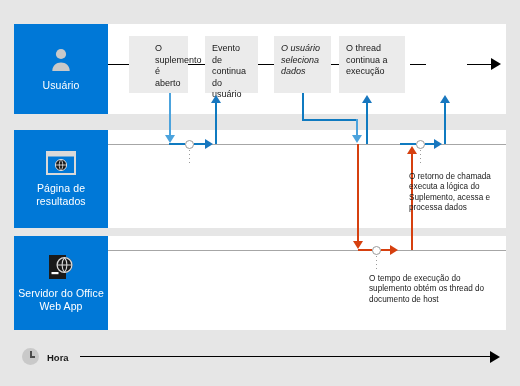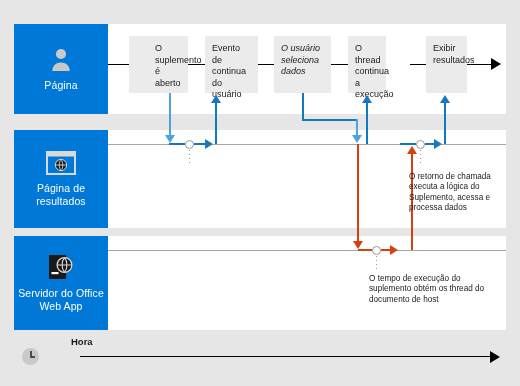--- a/index.html
+++ b/index.html
@@ -111,21 +111,21 @@
   <div class="lane-bg" style="left:14px;top:130px;width:492px;height:98px;"></div>
   <div class="lane-bg" style="left:14px;top:236px;width:492px;height:94px;"></div>
 
   <div class="role" style="left:14px;top:24px;width:94px;height:90px;">
     <span class="role-icon">
       <svg width="26" height="26" viewBox="0 0 26 26" aria-hidden="true">
         <circle cx="13" cy="8" r="5.1" fill="#c9c9c9"></circle>
         <path d="M4.3 25c0-5.0 3.9-8.4 8.7-8.4s8.7 3.4 8.7 8.4z" fill="#c9c9c9"></path>
       </svg>
     </span>
-    <span class="role-label">Página</span>
+    <span class="role-label">Usuário</span>
   </div>
 
   <div class="role" style="left:14px;top:130px;width:94px;height:98px;">
     <span class="role-icon">
       <svg width="30" height="24" viewBox="0 0 30 24" aria-hidden="true">
         <rect x="1" y="1" width="28" height="22" fill="none" stroke="#d9d9d9" stroke-width="2"></rect>
         <rect x="1" y="1" width="28" height="4.5" fill="#d9d9d9"></rect>
         <circle cx="15" cy="14" r="5.6" fill="#1a1a1a"></circle>
         <circle cx="15" cy="14" r="5.6" fill="none" stroke="#d9d9d9" stroke-width="1"></circle>
         <path d="M9.4 14h11.2M15 8.4c2.3 2.6 2.3 8.6 0 11.2M15 8.4c-2.3 2.6-2.3 8.6 0 11.2" stroke="#d9d9d9" stroke-width="0.9" fill="none"></path>
@@ -157,25 +157,22 @@
 
   <div class="pbox" style="left:129px;top:36px;width:59px;height:57px;padding-left:26px;">
     <span>O suplemento é aberto</span>
   </div>
   <div class="pbox" style="left:205px;top:36px;width:53px;height:57px;">
     <span>Evento de continua do usuário</span>
   </div>
   <div class="pbox" style="left:274px;top:36px;width:57px;height:57px;font-style:italic;">
     <span>O usuário seleciona dados</span>
   </div>
-  <div class="pbox" style="left:348px;top:36px;width:38px;height:57px;">
+  <div class="pbox" style="left:339px;top:36px;width:66px;height:57px;">
     <span>O thread continua a execução</span>
-  </div>
-  <div class="pbox" style="left:426px;top:36px;width:41px;height:57px;">
-    <span>Exibir resultados</span>
   </div>
 
   <div class="lane-line" style="left:108px;top:144px;width:398px;"></div>
   <div class="lane-line" style="left:108px;top:250px;width:398px;"></div>
 
   <div class="vline bluelt" style="left:169px;top:93px;height:43px;"></div>
   <div class="arrow arr-down-bluelt" style="left:165px;top:135px;"></div>
 
   <div class="hseg blue" style="left:169px;top:143px;width:16px;"></div>
   <div class="knot" style="left:185px;top:140px;"></div>
@@ -221,17 +218,17 @@
 
   <div class="dots" style="left:420px;top:150px;height:14px;"></div>
   <div class="note" style="left:409px;top:172px;width:103px;">
     <span>O retorno de chamada executa a lógica do Suplemento, acessa e processa dados</span>
   </div>
 
   <div class="clock" style="left:22px;top:348px;">
     <i style="left:8px;top:3px;width:1.5px;height:6px;"></i>
     <i style="left:8px;top:8px;width:4.5px;height:1.5px;"></i>
   </div>
-  <div class="time-label" style="left:47px;top:336px;margin-left:24px;">Hora</div>
+  <div class="time-label" style="left:47px;top:352px;">Hora</div>
   <div class="hline" style="left:80px;top:356px;width:412px;height:1.4px;"></div>
   <div class="arrow arr-right-black" style="left:490px;top:351px;"></div>
 
 </div>
 
 </body></html>

